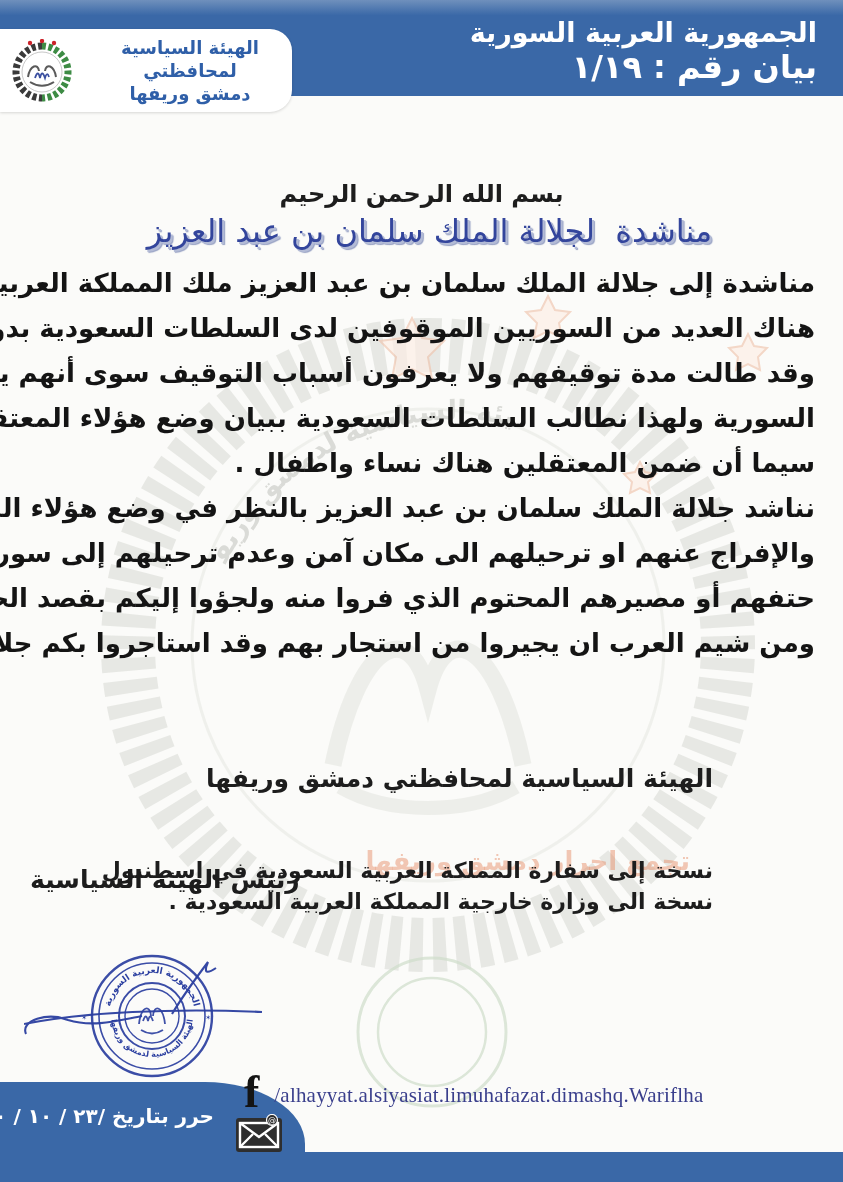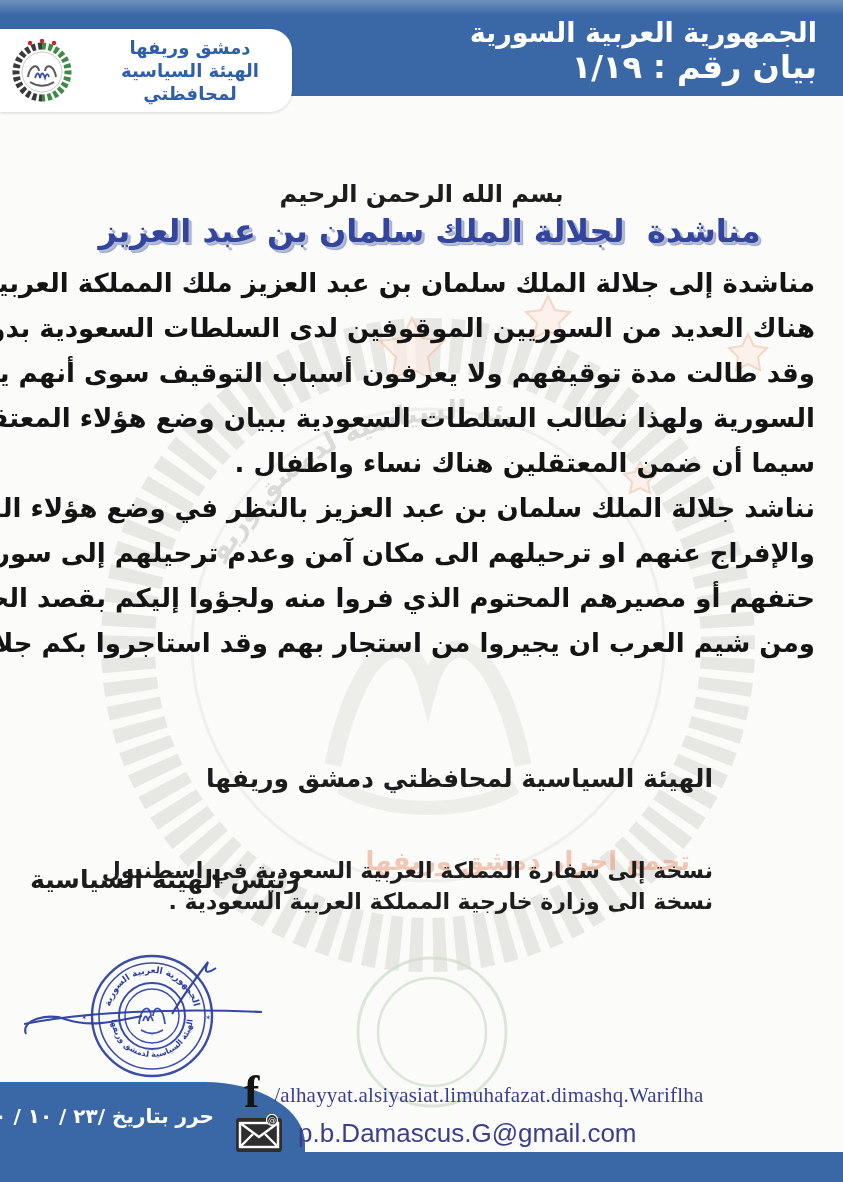--- a/index.html
+++ b/index.html
@@ -30,21 +30,21 @@
   .wreath-svg{position:absolute;left:78px;top:295px;width:700px;height:700px;pointer-events:none;}
   .decor-svg{position:absolute;left:0;top:0;width:843px;height:1182px;pointer-events:none;}
   .wm-banner{
     position:absolute;top:846px;left:338px;width:352px;text-align:right;
     font-size:26px;font-weight:bold;color:rgba(230,141,102,.48);pointer-events:none;
   }
   
   .basmala{position:absolute;top:180px;left:0;right:0;text-align:center;font-size:24px;font-weight:bold;color:#1d1d1d;}
   .doc-title{
     position:absolute;top:212px;left:16px;right:0;text-align:center;white-space:pre;
-    font-size:32px;font-weight:bold;color:#33459c;letter-spacing:1px;
+    font-size:32px;font-weight:normal;color:#33459c;letter-spacing:1px;
     text-shadow:2px 2px 0 #b3bbd6,3px 3px 1px #98a2c4;
   }
   .body-lines{position:absolute;top:261px;right:28px;left:28px;}
   .body-line{
     font-size:26px;font-weight:bold;color:#141414;line-height:45px;
     text-align:right;white-space:nowrap;direction:rtl;
   }
   .issuer-line{position:absolute;top:764px;right:130px;font-size:25px;font-weight:bold;color:#1d1d1d;}
   .copy-lines{position:absolute;top:831px;right:130px;text-align:right;direction:rtl;margin-top:24px;}
   .copy-line{font-size:22px;font-weight:bold;color:#1d1d1d;line-height:31px;}
@@ -118,22 +118,22 @@
           <circle cx="44" cy="4" r="2.2"></circle>
       </g>
       <g fill="none" stroke="#5a5a5a" stroke-width="2">
         <path d="M 18,38 C 20,26 28,24 29,32"></path>
         <path d="M 46,38 C 44,26 36,24 35,32"></path>
         <path d="M 20,43 C 28,48 36,48 44,43"></path>
       </g>
       <path d="M 25,39 q 3,-9 5,0 q 2,-9 5,0 q 2,-7 4,-1" fill="none" stroke="#3a4fa0" stroke-width="1.8"></path>
     </svg>
     <div class="org-box-text">
+      <div>الهيئة السياسية لمحافظتي</div>
       <div>دمشق وريفها</div>
-      <div>الهيئة السياسية لمحافظتي</div>
     </div>
   </div>
 
   <div class="basmala">بسم الله الرحمن الرحيم</div>
   <div class="doc-title">مناشدة  لجلالة الملك سلمان بن عبد العزيز</div>
 
   <div class="body-lines">
     <div class="body-line">مناشدة إلى جلالة الملك سلمان بن عبد العزيز ملك المملكة العربية السعودية</div>
     <div class="body-line">هناك العديد من السوريين الموقوفين لدى السلطات السعودية بدون جرم جنائي</div>
     <div class="body-line">وقد طالت مدة توقيفهم ولا يعرفون أسباب التوقيف سوى أنهم ينتمون للثورة</div>
@@ -196,16 +196,15 @@
 
   <div class="email-row">
     <svg width="46" height="38" viewBox="0 0 46 38" aria-hidden="true">
       <rect x="0" y="4" width="46" height="34" rx="3" fill="#2e2e2e"></rect>
       <rect x="4" y="9" width="38" height="24" fill="none" stroke="#ffffff" stroke-width="2.4"></rect>
       <path d="M 4,9 L 23,23 L 42,9" fill="none" stroke="#ffffff" stroke-width="2.4"></path>
       <path d="M 4,33 L 17,20 M 42,33 L 29,20" fill="none" stroke="#ffffff" stroke-width="2.4"></path>
       <circle cx="36" cy="6" r="5.5" fill="#2e2e2e" stroke="#ffffff" stroke-width="1.2"></circle>
       <text x="36" y="9" font-size="8" fill="#ffffff" text-anchor="middle" font-family="DejaVu Sans">@</text>
     </svg>
-    <span class="email-text">p.b.Damascus.G@gmail.com</span>
   </div>
 
 </div>
 
 </body></html>

